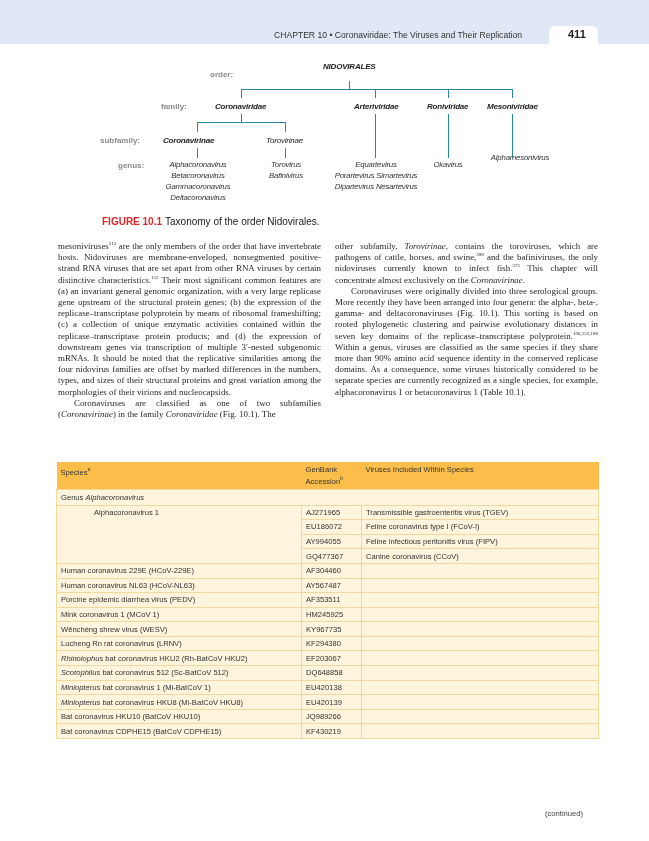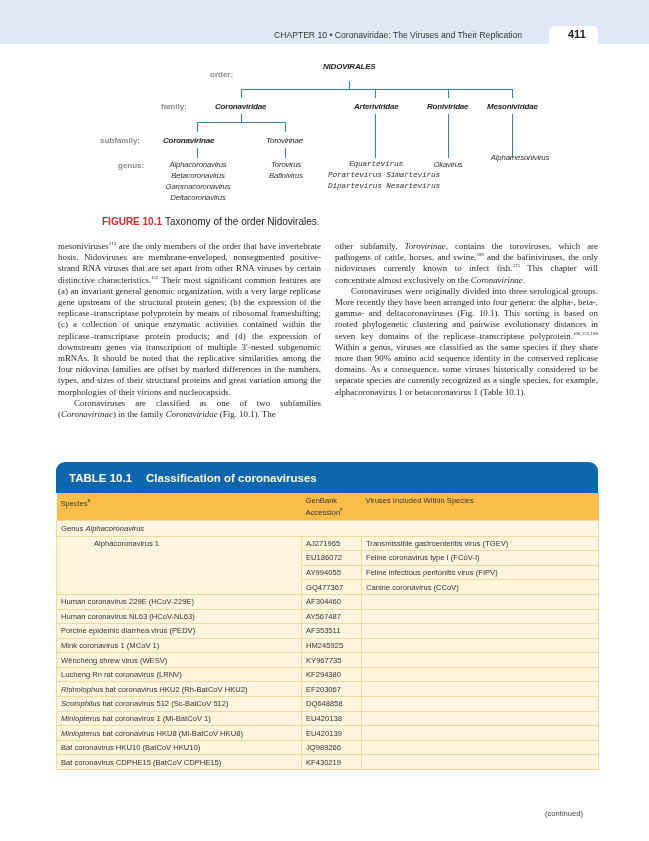--- a/index.html
+++ b/index.html
@@ -93,21 +93,21 @@
   <div class="gen" style="left:158px;top:99px;width:80px;">
     <div>Alphacoronavirus</div>
     <div>Betacoronavirus</div>
     <div>Gammacoronavirus</div>
     <div>Deltacoronavirus</div>
   </div>
   <div class="gen" style="left:260px;top:99px;width:52px;">
     <div>Torovirus</div>
     <div>Bafinivirus</div>
   </div>
-  <div class="gen" style="left:328px;top:99px;width:96px;font-family:Liberation Mono, monospace;">
+  <div class="gen" style="left:328px;top:99px;width:96px;">
     <div>Equartevirus</div>
     <div>Porartevirus Simartevirus</div>
     <div>Dipartevirus Nesartevirus</div>
   </div>
   <div class="gen" style="left:430px;top:99px;width:36px;">
     <div>Okavirus</div>
   </div>
   <div class="gen" style="left:484px;top:92px;width:72px;">
     <div>Alphamesonivirus</div>
   </div>
@@ -120,24 +120,20 @@
 <div class="col left">
   <p>mesoniviruses<sup>313</sup> are the only members of the order that have invertebrate hosts. Nidoviruses are membrane-enveloped, nonsegmented positive-strand RNA viruses that are set apart from other RNA viruses by certain distinctive characteristics.<sup>152</sup> Their most significant common features are (a) an invariant general genomic organization, with a very large replicase gene upstream of the structural protein genes; (b) the expression of the replicase–transcriptase polyprotein by means of ribosomal frameshifting; (c) a collection of unique enzymatic activities contained within the replicase–transcriptase protein products; and (d) the expression of downstream genes via transcription of multiple 3′-nested subgenomic mRNAs. It should be noted that the replicative similarities among the four nidovirus families are offset by marked differences in the numbers, types, and sizes of their structural proteins and great variation among the morphologies of their virions and nucleocapsids.</p>
   <p class="indent">Coronaviruses are classified as one of two subfamilies (<i>Coronavirinae</i>) in the family <i>Coronaviridae</i> (Fig. 10.1). The</p>
 </div>
 <div class="col right">
   <p>other subfamily, <i>Torovirinae</i>, contains the toroviruses, which are pathogens of cattle, horses, and swine,<sup>398</sup> and the bafiniviruses, the only nidoviruses currently known to infect fish.<sup>375</sup> This chapter will concentrate almost exclusively on the <i>Coronavirinae</i>.</p>
   <p class="indent">Coronaviruses were originally divided into three serological groups. More recently they have been arranged into four genera: the alpha-, beta-, gamma- and deltacoronaviruses (Fig. 10.1). This sorting is based on rooted phylogenetic clustering and pairwise evolutionary distances in seven key domains of the replicase–transcriptase polyprotein.<sup>106,152,188</sup> Within a genus, viruses are classified as the same species if they share more than 90% amino acid sequence identity in the conserved replicase domains. As a consequence, some viruses historically considered to be separate species are currently recognized as a single species, for example, alphacoronavirus 1 or betacoronavirus 1 (Table 10.1).</p>
 </div>
 
 <div class="tbl-wrap">
-  <div class="tbl-head">
-    <span class="tno">TABLE 10.1</span>
-    <span class="ttl">Classification of coronaviruses</span>
-  </div>
   <table>
     <thead>
       <tr>
         <th style="width:245px;"><span>Species</span><sup>a</sup></th>
         <th style="width:60px;"><span>GenBank Accession</span><sup>b</sup></th>
         <th><span>Viruses Included Within Species</span></th>
       </tr>
     </thead>
     <tbody id="tbody">
       <tr>

